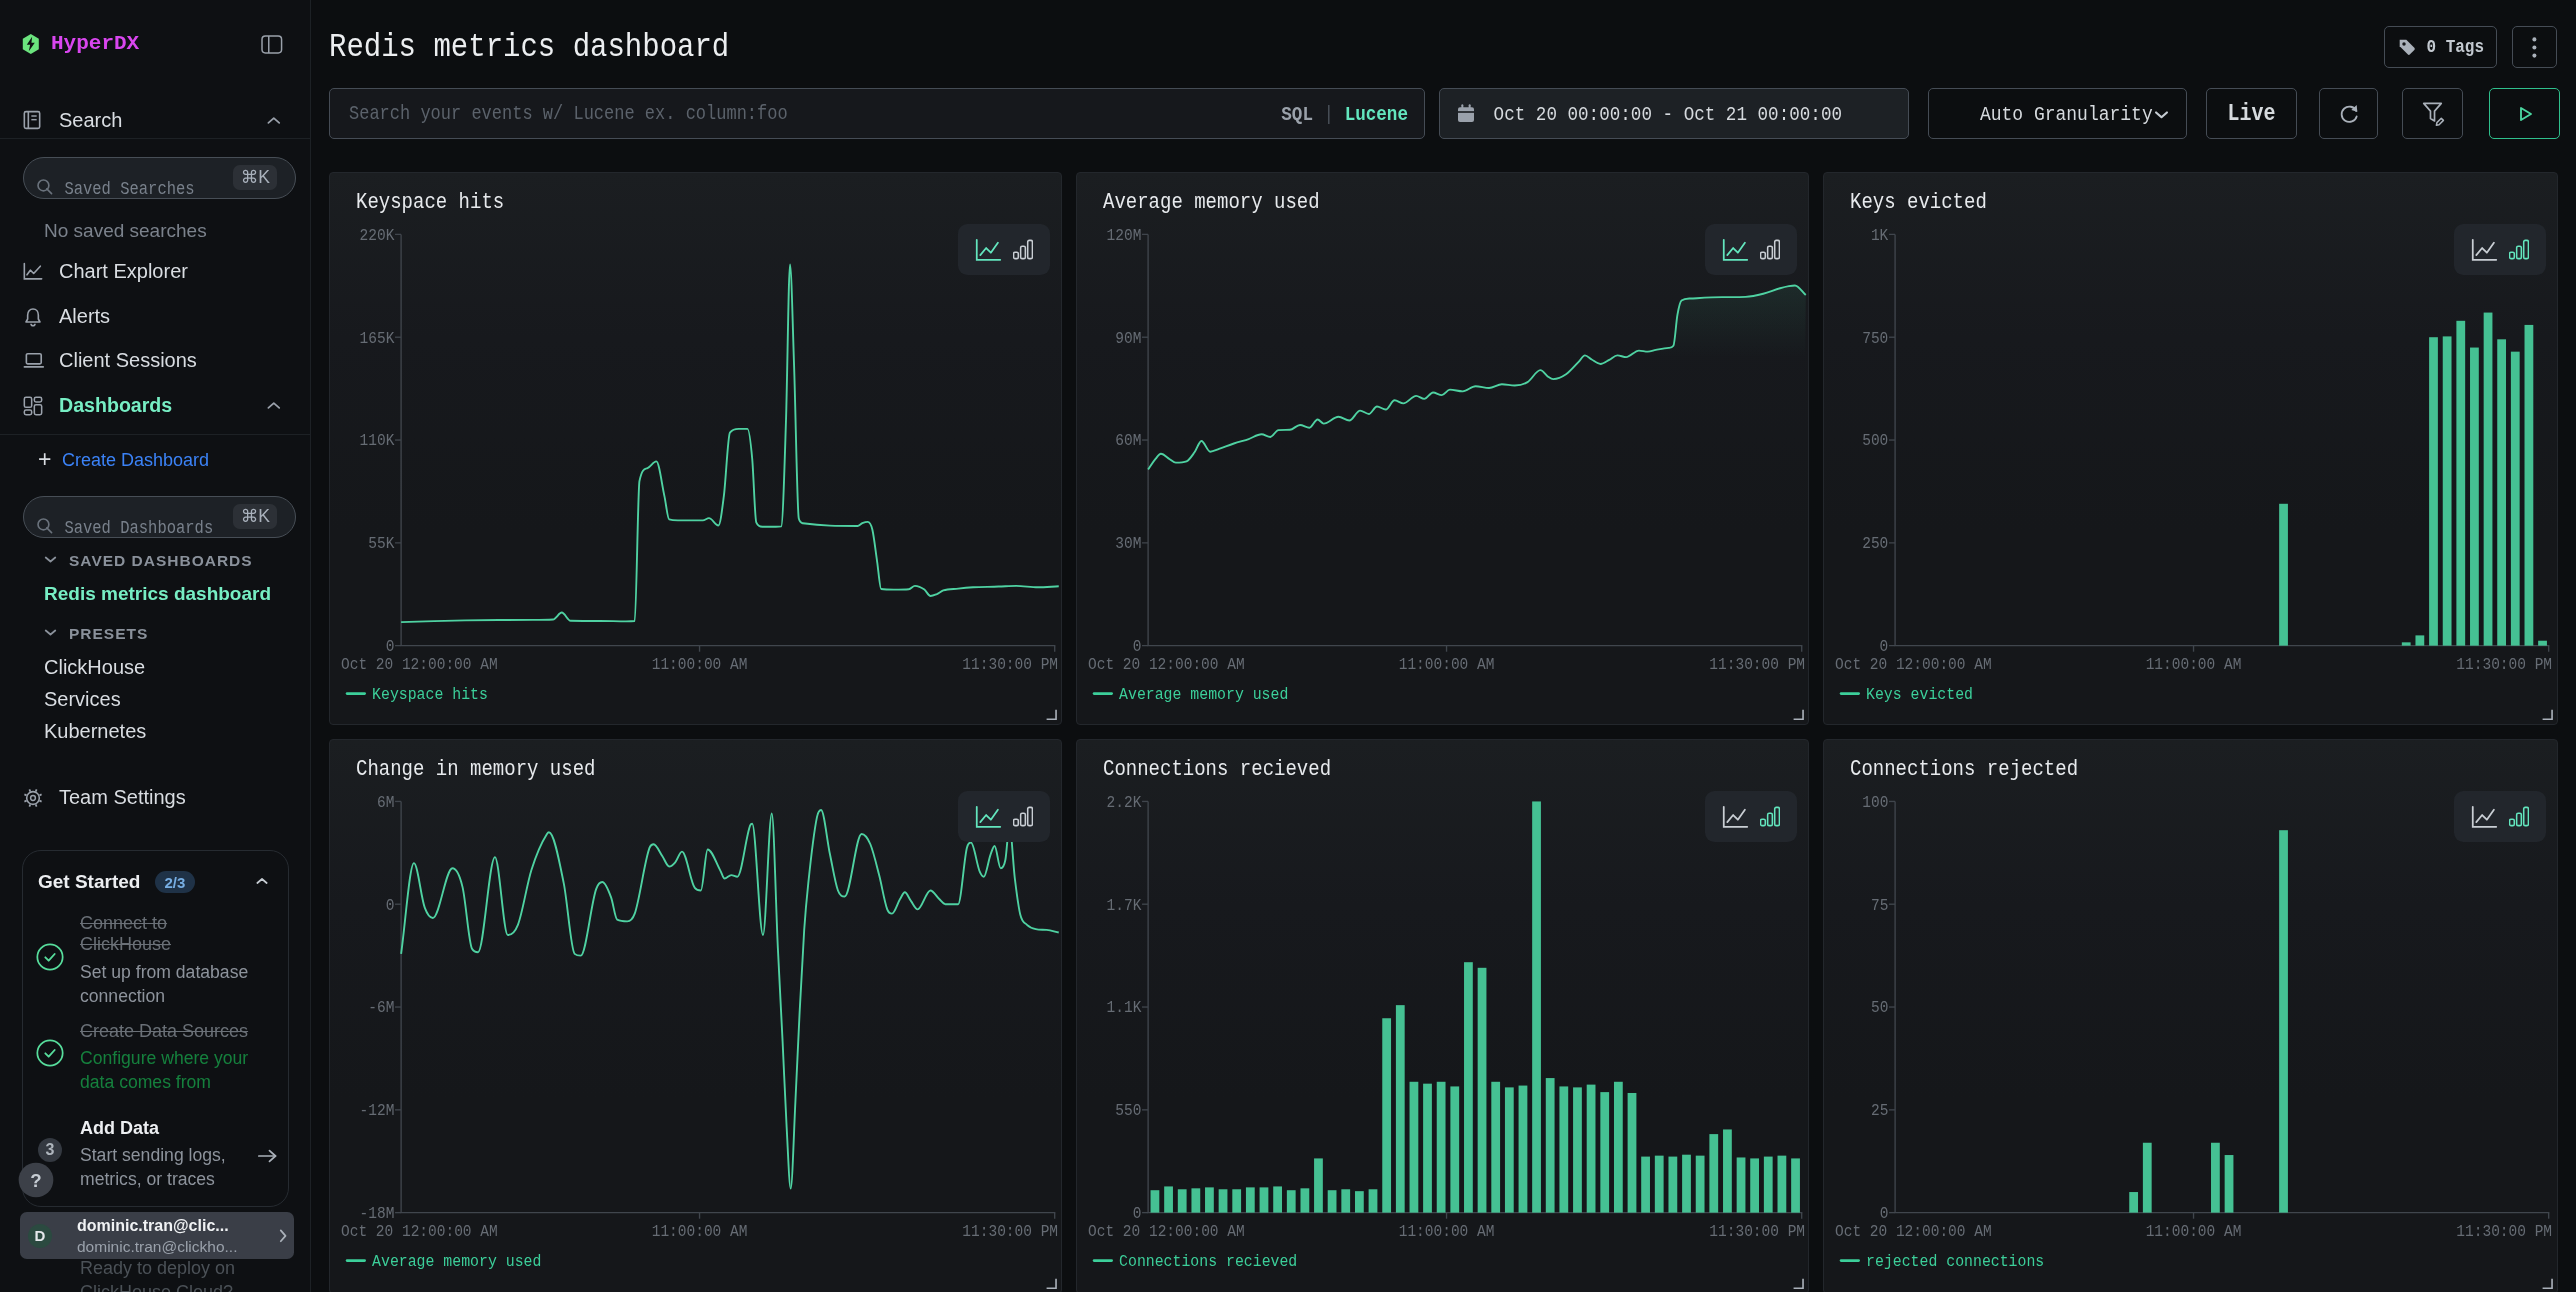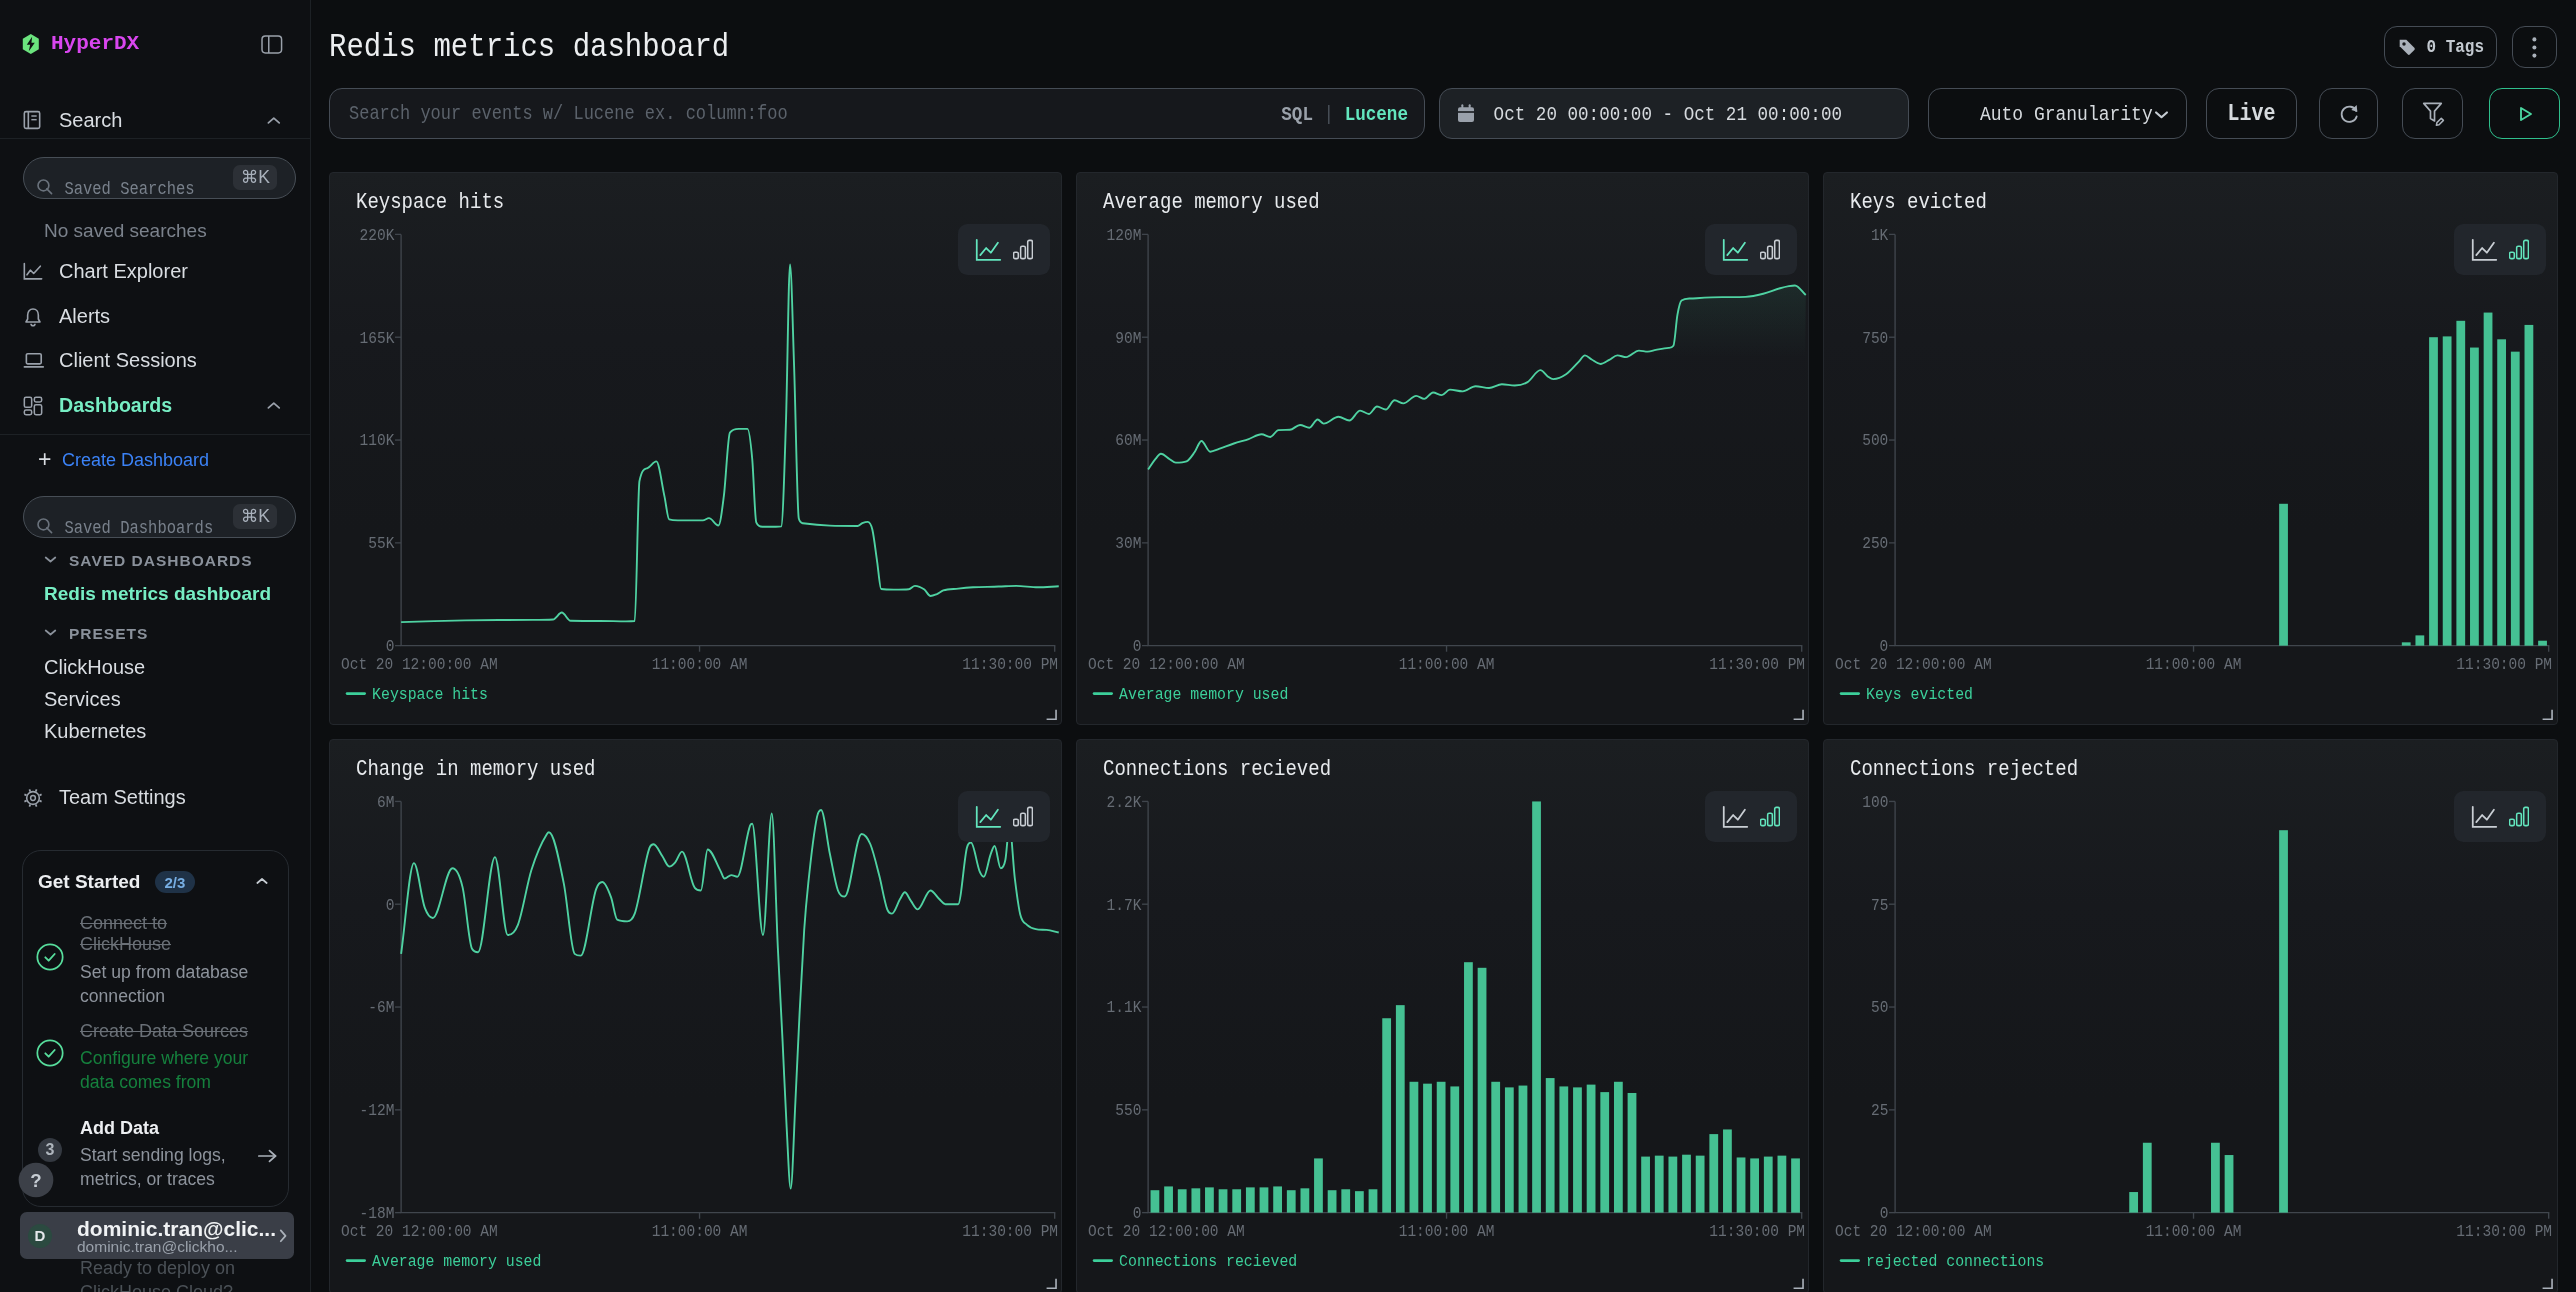--- a/index.html
+++ b/index.html
@@ -10,21 +10,21 @@
 .pill{position:absolute;left:23px;width:273px;height:42px;border:1px solid #474e56;border-radius:21px;background:#1d2126;display:flex;align-items:flex-end}
 .pill .ph{color:#78808b;font-size:15.5px;transform:scaleY(1.15);font-family:"Liberation Mono",monospace;margin-left:10.8px;letter-spacing:0}
 .kbd{position:absolute;right:17.6px;top:7.4px;background:#2c3036;color:#a9b1bc;border-radius:6.8px;font-size:17.6px;padding:2px 7.4px;font-family:"Liberation Sans",sans-serif}
 .caps{color:#8a919b;font-size:15.5px;letter-spacing:1px;font-weight:bold}
 .sitem{color:#d9dde2;font-size:20px}
 .greent{color:#77eec4;font-weight:bold}
 .sitem.greent{font-size:19.6px}
 .panel{position:absolute;background:linear-gradient(180deg,#1b1e21 0%,#17191d 30%,#15171a 65%,#15171a 100%);border:0.7px solid #23272c;border-radius:4px;overflow:hidden}
 .ptitle{position:absolute;left:26px;top:17px;font-size:19px;color:#e7eaed;font-family:"Liberation Mono",monospace;transform:scaleY(1.15);transform-origin:left top}
 .ptools{position:absolute;right:10.8px;top:51px;width:92px;height:51px;background:#22262c;border-radius:9.5px;display:flex;align-items:center;justify-content:center}
-.btn{position:absolute;border:1px solid #454c55;border-radius:13px;display:flex;align-items:center;justify-content:center}
+.btn{position:absolute;border:1px solid #454c55;border-radius:5px;display:flex;align-items:center;justify-content:center}
 .sy{display:inline-block;transform:scaleY(1.15)}
 </style></head>
 <body>
 <div id="sidebar">
     <div class="abs" style="left:21.6px;top:34px"><svg width="17.6" height="20" viewBox="0 0 26 30" style="">
         <polygon points="13,0 25,7 25,23 13,30 1,23 1,7" fill="#6be47e"></polygon>
         <polygon points="15,4 7,16 12,16 10,26 19,13 14,13" fill="#101214"></polygon>
       </svg></div>
     <div class="abs" style="left:51px;top:32px;font-family:'Liberation Mono',monospace;font-weight:bold;font-size:21px;color:#d946ef">HyperDX</div>
     <div class="abs" style="left:261px;top:35px"><svg width="21.6" height="19" viewBox="0 0 32 28" style="">
@@ -138,21 +138,21 @@
           <polyline points="20,4 29,12 20,20" stroke="#aab1ba" stroke-width="2.6" fill="none" stroke-linecap="round" stroke-linejoin="round"></polyline>
         </svg></div>
 </div>
     <div class="abs" style="left:80px;top:1256px;color:#4b5157;font-size:18px;line-height:24px;width:203px">Ready to deploy on ClickHouse Cloud?</div>
     <div class="abs" style="left:18px;top:1162px"><svg width="36" height="36" viewBox="0 0 54 54" style="">
         <circle cx="27" cy="27" r="26" fill="#3c4048"></circle>
         <text x="27" y="37" font-family="Liberation Sans, sans-serif" font-size="28" fill="#c6ccd3" text-anchor="middle" font-weight="bold">?</text>
       </svg></div>
     <div class="abs" style="left:20px;top:1212px;width:274px;height:47px;border-radius:6.8px;background:#3a3e47">
 <div class="abs" style="left:8px;top:11.5px;width:24px;height:24px;border-radius:50%;background:#2b4a40;color:#e3e7ea;font-size:15px;font-weight:bold;display:flex;align-items:center;justify-content:center">D</div>
-<div class="abs" style="left:57px;top:5.4px;color:#f0f2f4;font-size:21px;font-weight:bold">dominic.tran@clic...</div>
+<div class="abs" style="left:57px;top:5.4px;color:#f0f2f4;font-size:16px;font-weight:bold">dominic.tran@clic...</div>
 <div class="abs" style="left:57px;top:26px;color:#9aa1ab;font-size:15.5px">dominic.tran@clickho...</div>
 <div class="abs" style="left:254px;top:15px"><svg width="17.6" height="17.6" viewBox="0 0 26 26" style="">
           <polyline points="10,5 17,13 10,21" stroke="#aab1ba" stroke-width="2.6" fill="none" stroke-linecap="round" stroke-linejoin="round"></polyline>
         </svg></div>
 </div>
   </div>
 <div class="abs" style="left:329px;top:28px;font-size:29px;color:#eceef0;transform:scaleY(1.15);transform-origin:left top">Redis metrics dashboard</div>
 <div class="btn" style="left:2384px;top:26px;width:113px;height:42px">
     <svg width="20" height="20" viewBox="0 0 30 30" style="">
       <path d="M4 4 L14 4 L26 16 a2.5 2.5 0 0 1 0 3.5 L19.5 26 a2.5 2.5 0 0 1 -3.5 0 L4 14 Z" fill="#aab1ba"></path>

